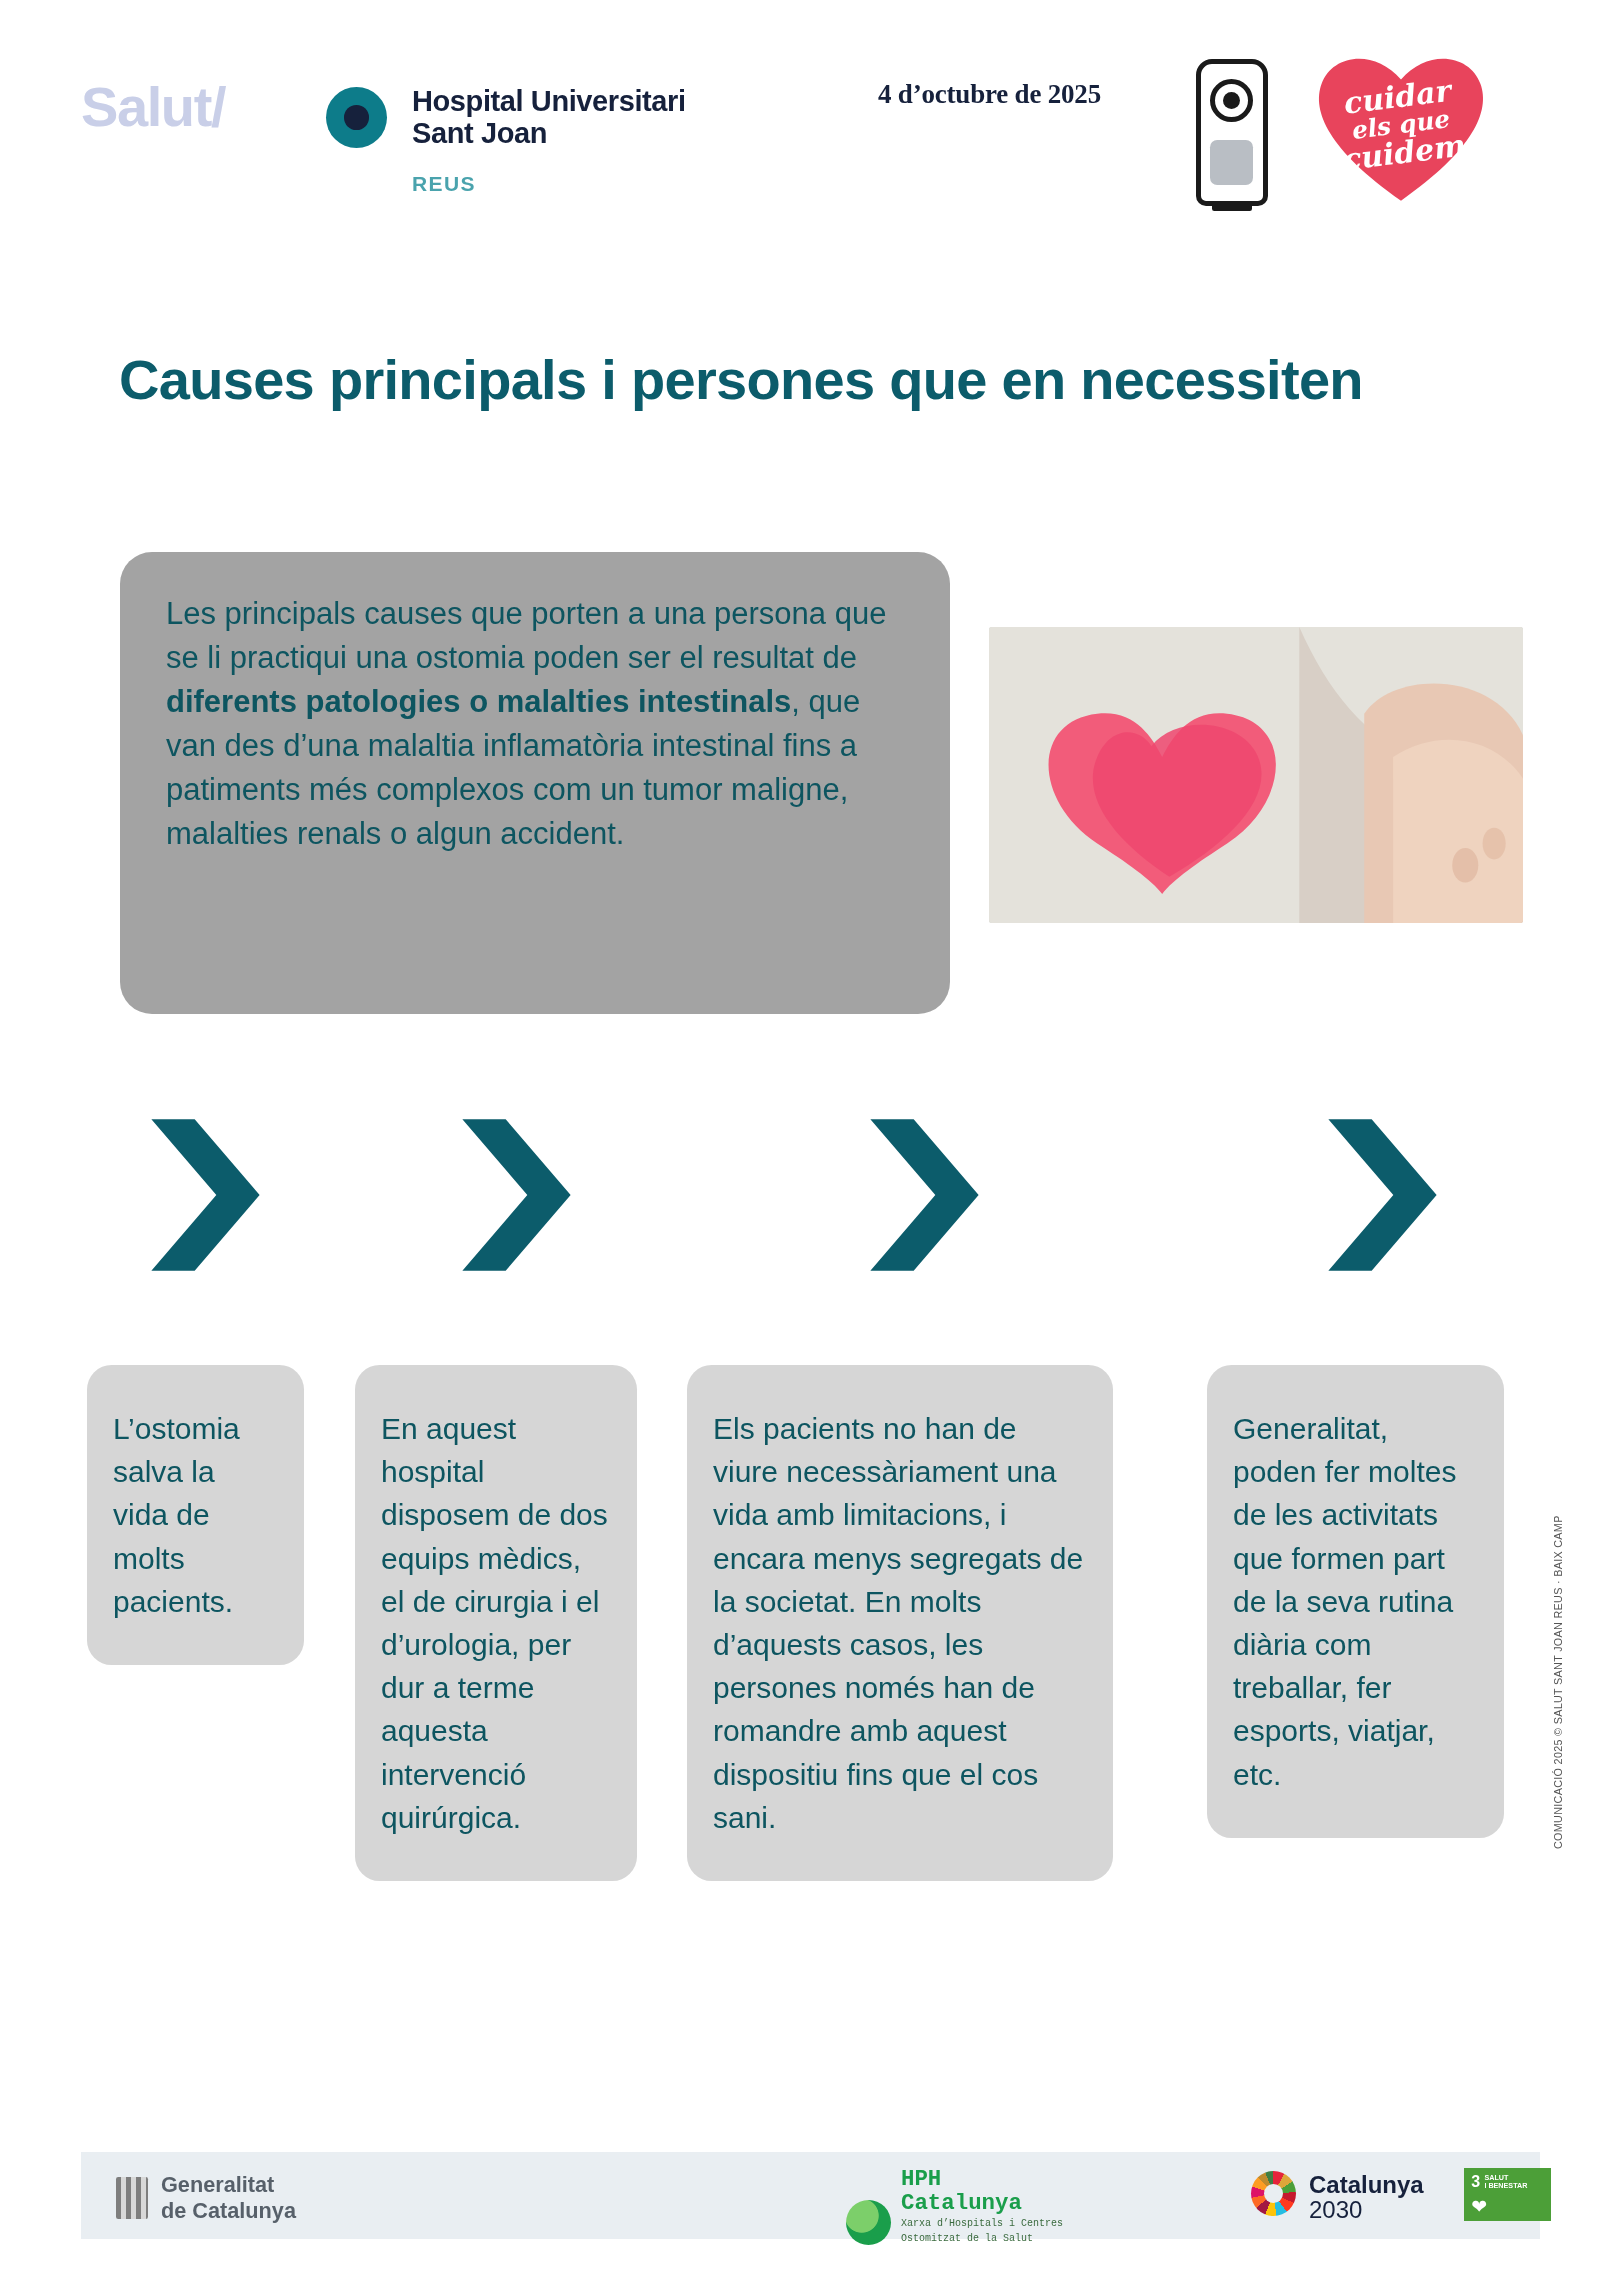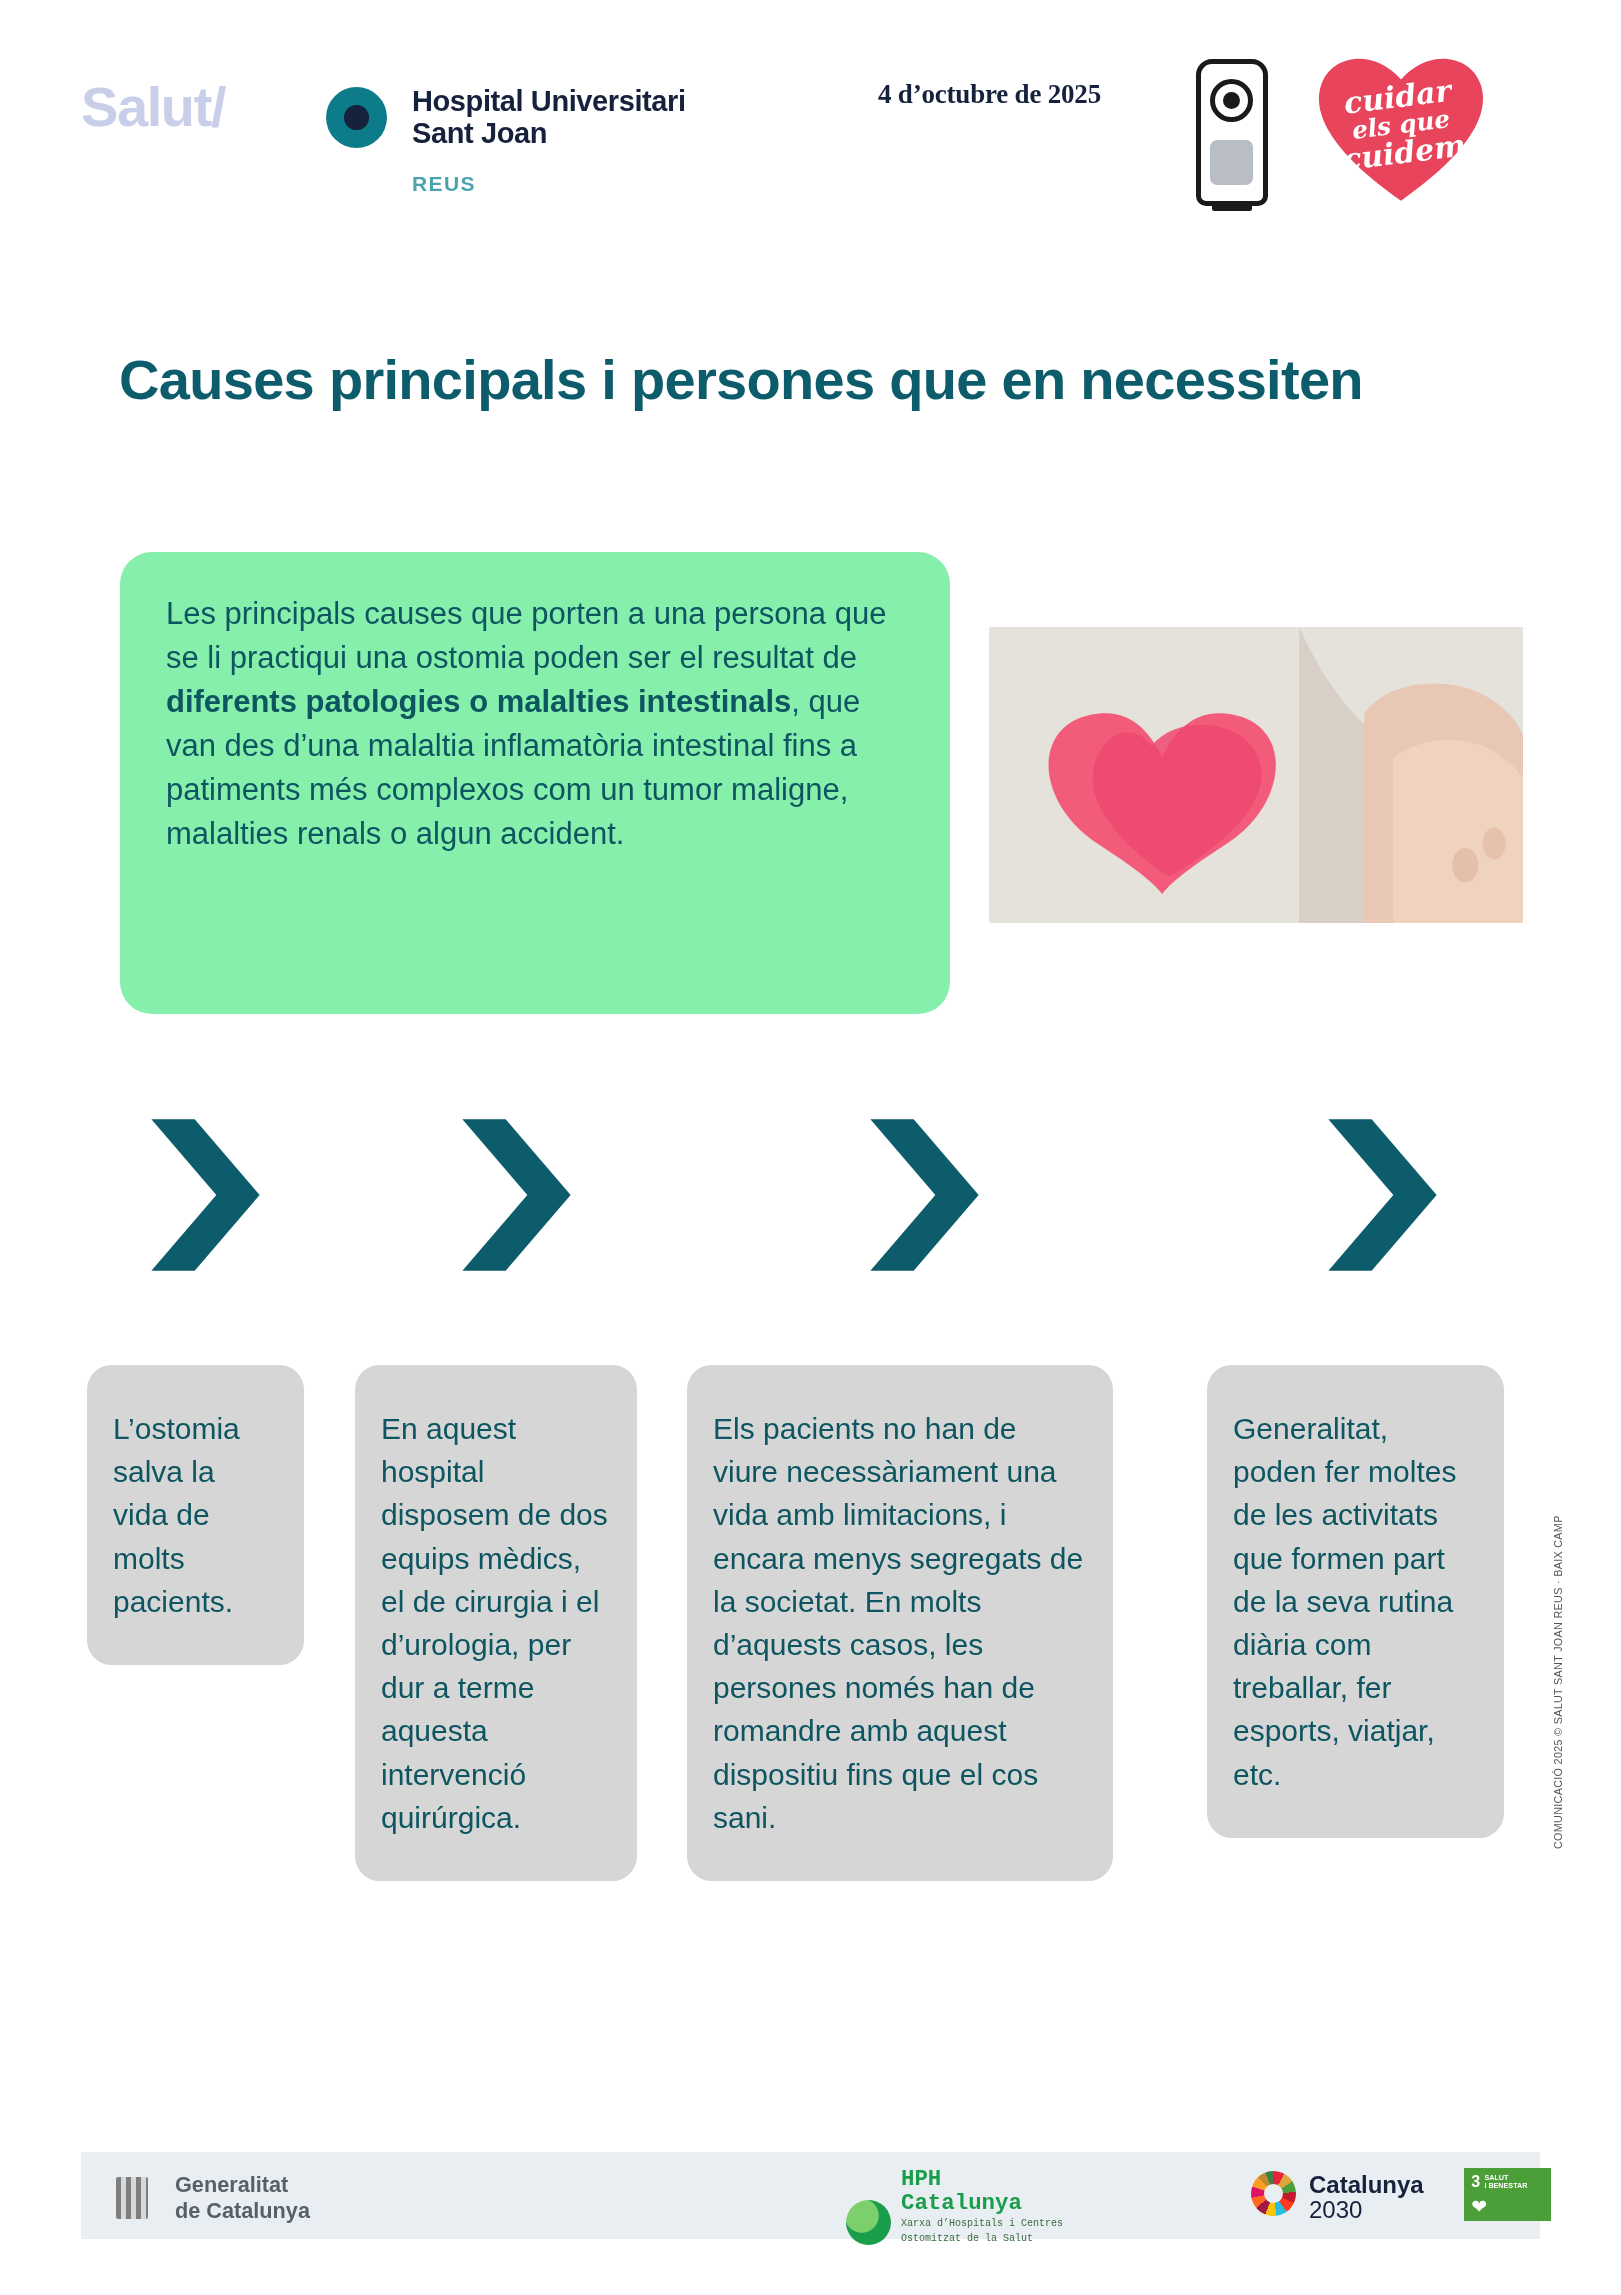--- a/index.html
+++ b/index.html
@@ -149,21 +149,21 @@
     line-height: 1.16;
     letter-spacing: -0.7px;
   }
 
   
   .intro-card {
     position: absolute;
     left: 120px; top: 552px;
     width: 830px;
     min-height: 462px;
-    background: #86efac;
+    background: #a3a3a3;
     border-radius: 32px;
     padding: 40px 46px 29px 46px;
   }
   .intro-card p {
     margin: 0;
     color: #0d5560;
     font-size: 31px;
     line-height: 1.42;
   }
   .intro-card b { font-weight: bold; }
@@ -206,21 +206,21 @@
   
   .footer {
     position: absolute;
     left: 81px; top: 2152px;
     width: 1459px; height: 87px;
     background: #e9eef2;
   }
   .gencat {
     position: absolute;
     left: 35px; top: 20px;
-    display: flex; align-items: center; gap: 27px;
+    display: flex; align-items: center; gap: 13px;
   }
   .gencat .shield {
     width: 32px; height: 42px;
     background: repeating-linear-gradient(90deg,#7e7e7e 0 5px,#d8d8d8 5px 10px);
     border-radius: 2.2px;
   }
   .gencat .txt {
     color: #57606a;
     font-size: 21.7px;
     font-weight: bold;

